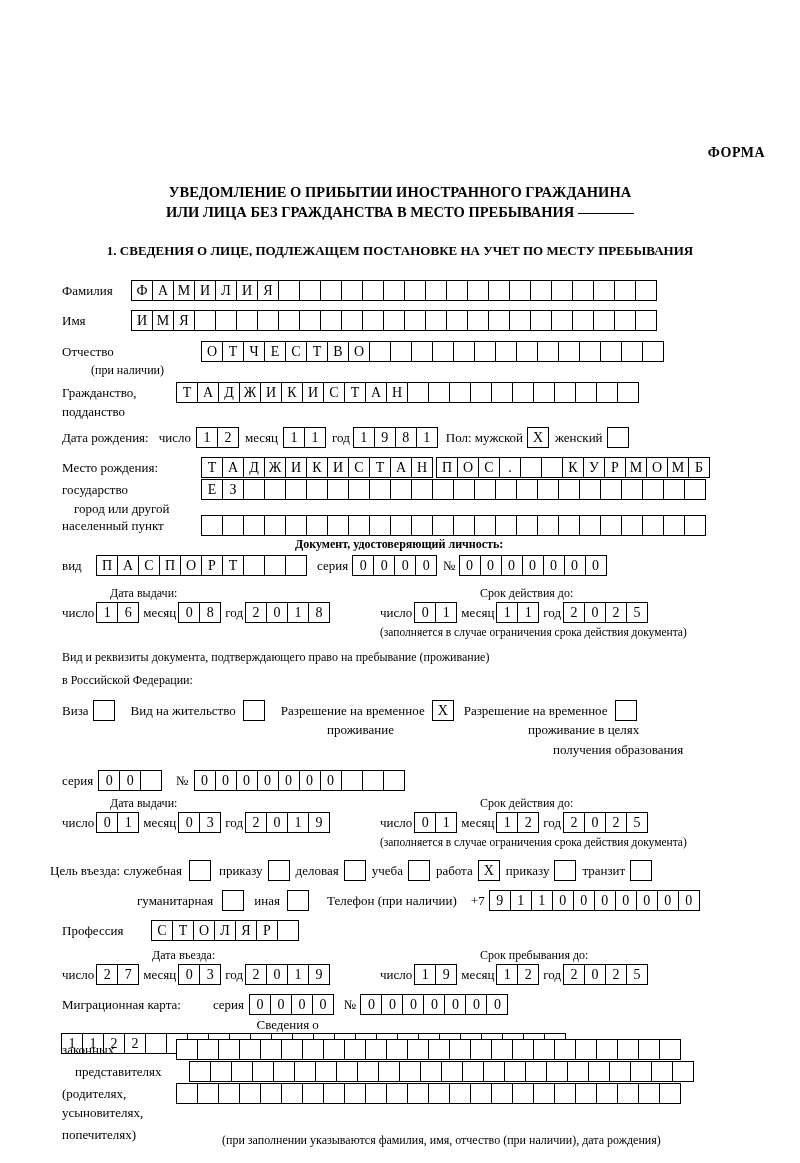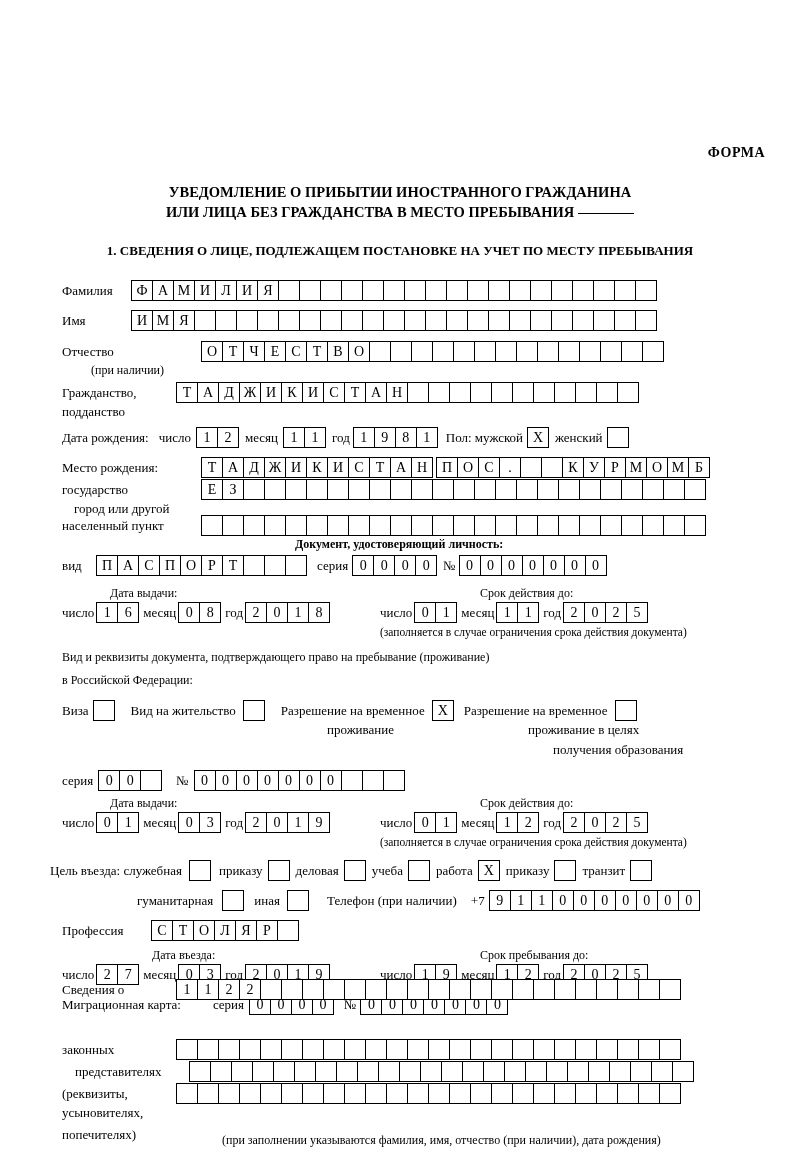--- a/index.html
+++ b/index.html
@@ -735,21 +735,21 @@
         <div class="boxes">
           <div class="bx">0</div>
           <div class="bx">0</div>
           <div class="bx">0</div>
           <div class="bx">0</div>
           <div class="bx">0</div>
           <div class="bx">0</div>
           <div class="bx">0</div>
         </div>
       </div>
-      <div class="row" style="left: 62px; top: 979px;">
+      <div class="row" style="left: 62px; top: 1017px; flex-direction: column;">
         <span class="lbl " style="width: 115px;">Сведения о</span>
         <div class="boxes">
           <div class="bx">1</div>
           <div class="bx">1</div>
           <div class="bx">2</div>
           <div class="bx">2</div>
           <div class="bx"></div>
           <div class="bx"></div>
           <div class="bx"></div>
           <div class="bx"></div>
@@ -823,21 +823,21 @@
           <div class="bx"></div>
           <div class="bx"></div>
           <div class="bx"></div>
           <div class="bx"></div>
           <div class="bx"></div>
           <div class="bx"></div>
           <div class="bx"></div>
         </div>
       </div>
       <div class="row" style="left: 62px; top: 1083px;">
-        <span class="lbl " style="width: 115px;">(реквизиты,</span>
+        <span class="lbl " style="width: 115px;">(родителях,</span>
         <div class="boxes">
           <div class="bx"></div>
           <div class="bx"></div>
           <div class="bx"></div>
           <div class="bx"></div>
           <div class="bx"></div>
           <div class="bx"></div>
           <div class="bx"></div>
           <div class="bx"></div>
           <div class="bx"></div>

